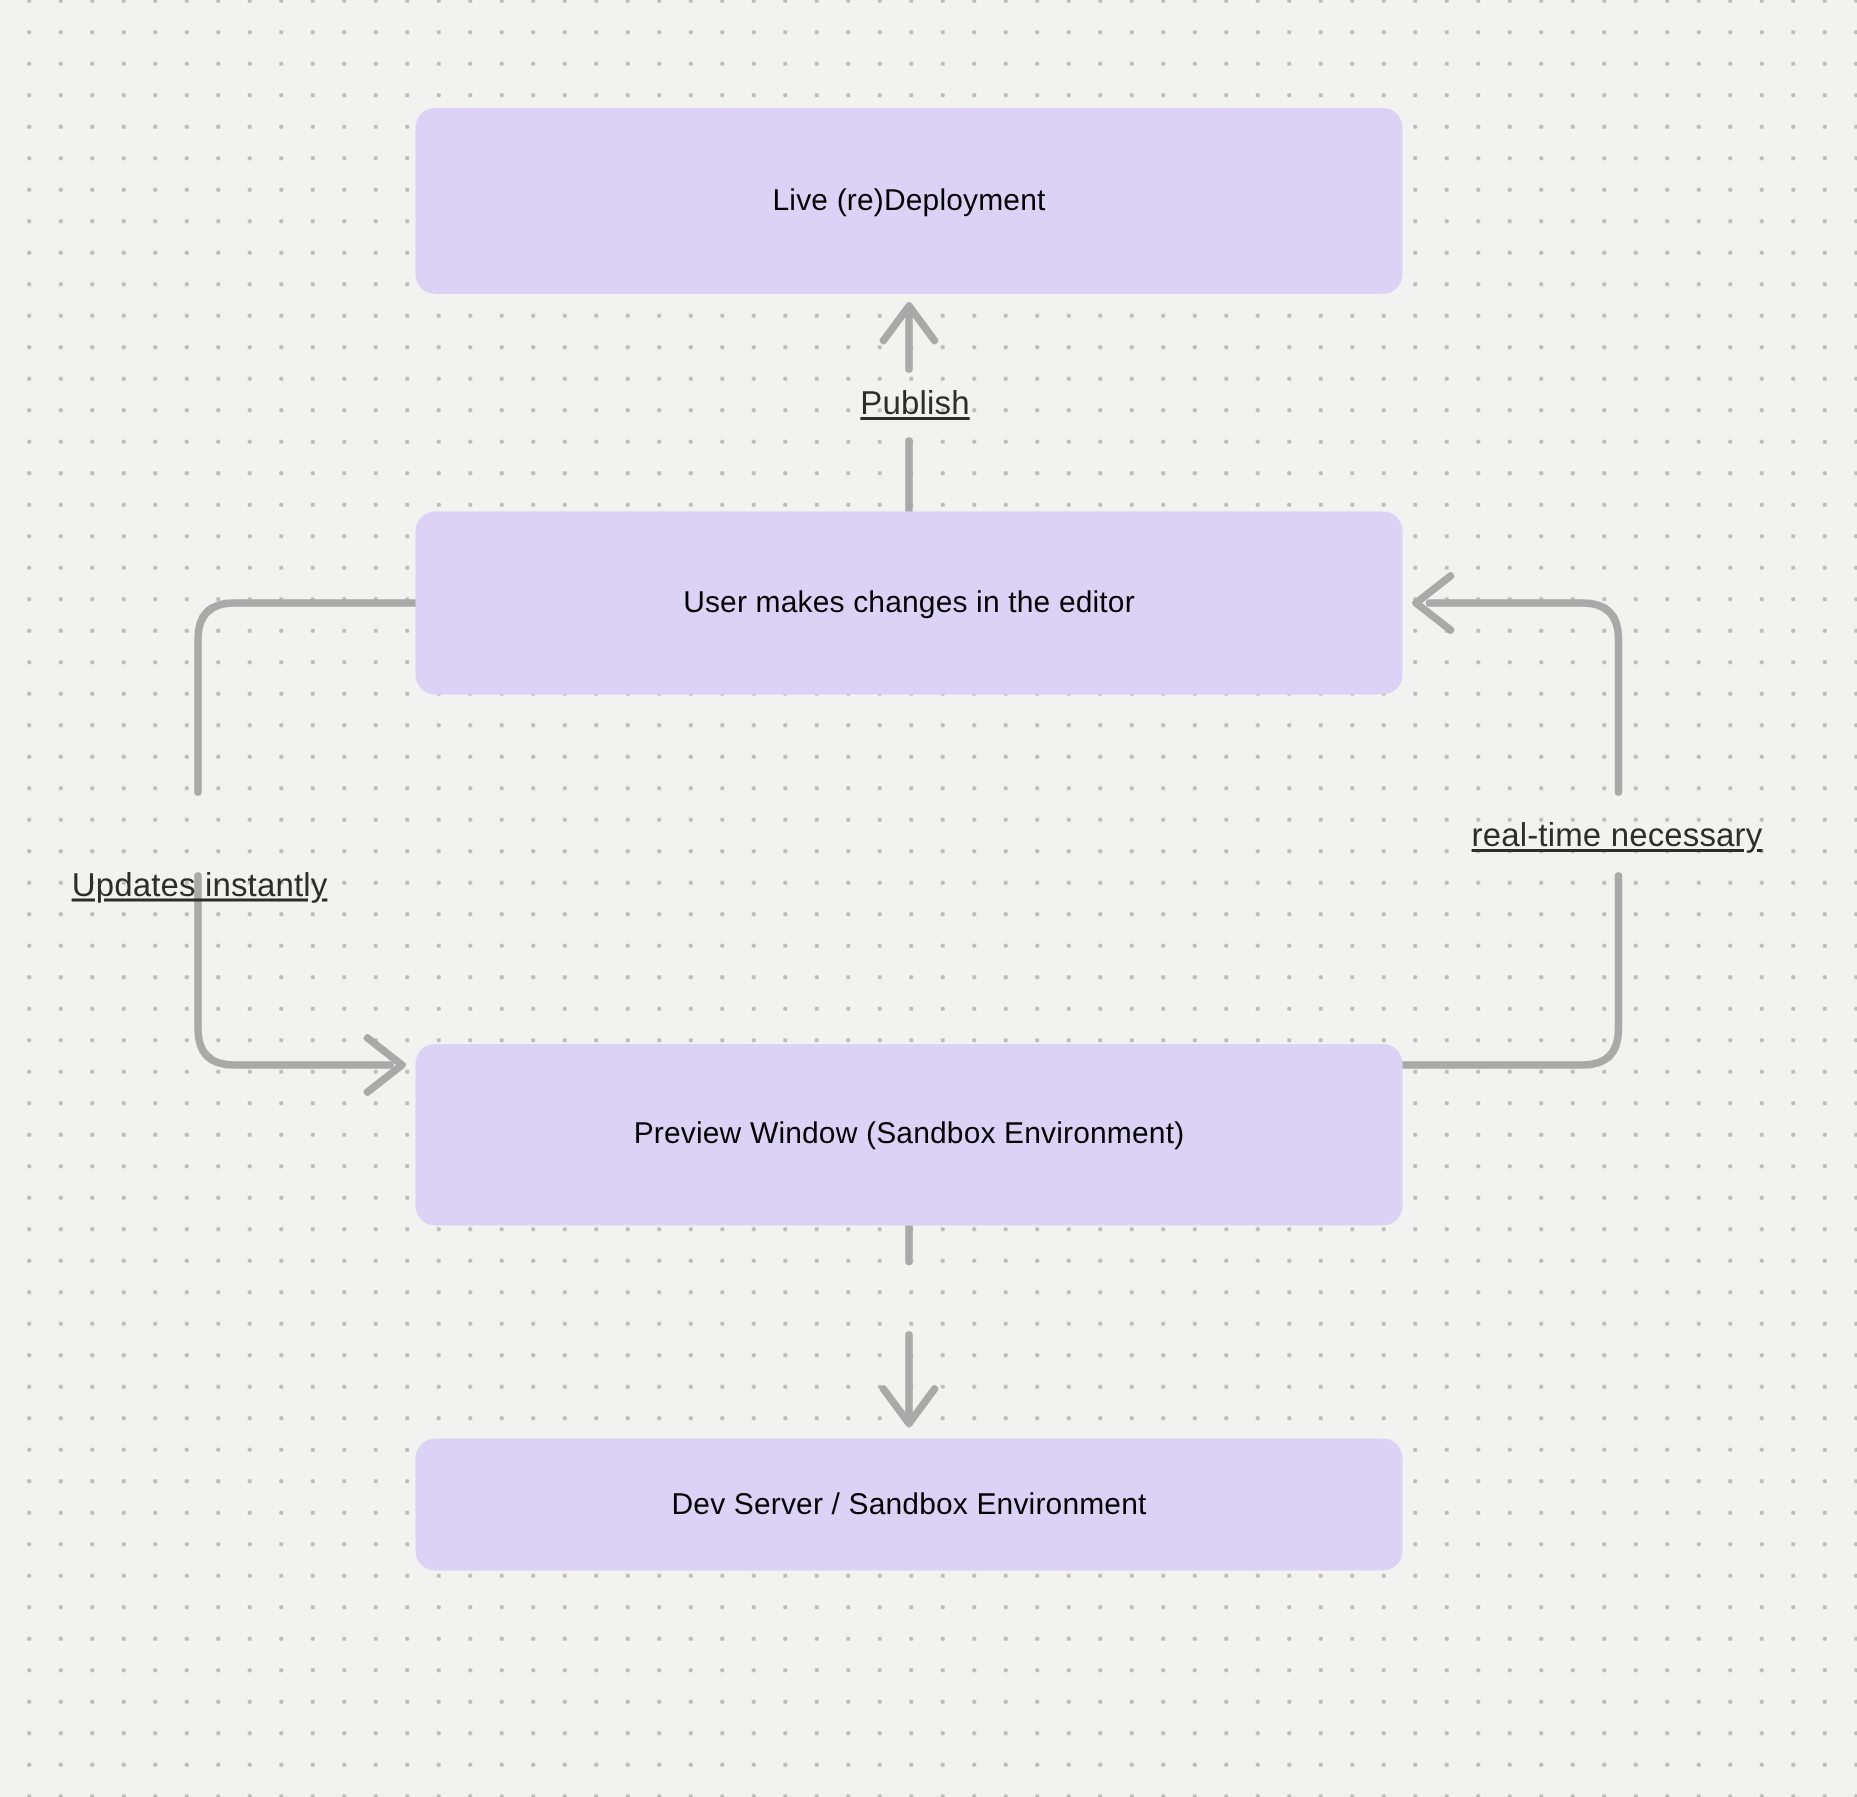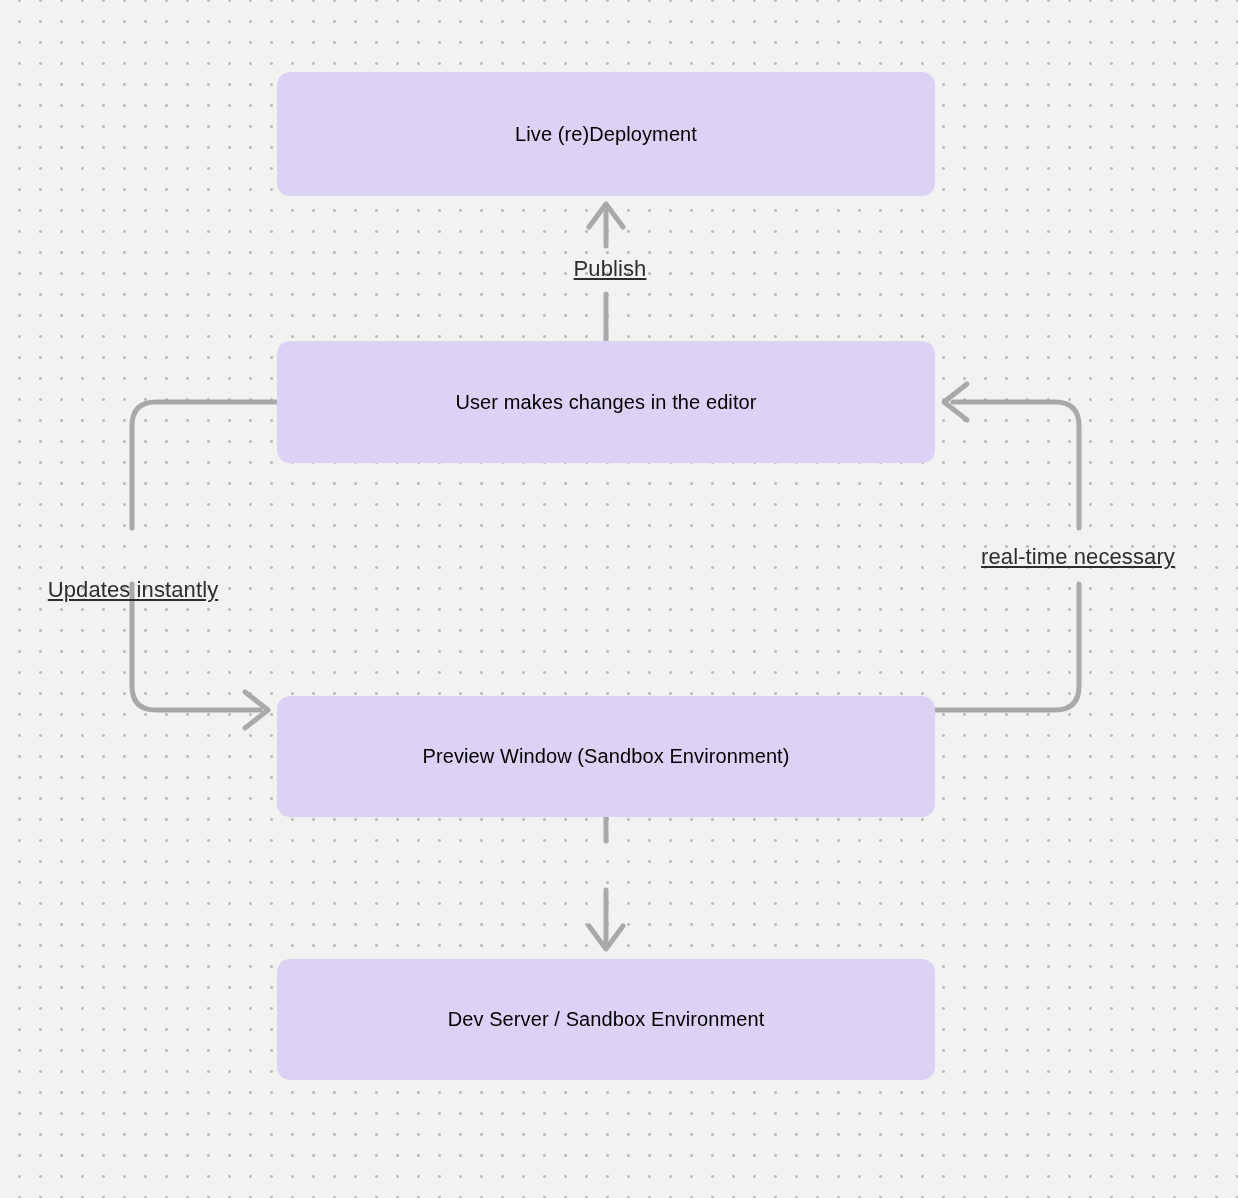--- a/index.html
+++ b/index.html
@@ -29,21 +29,21 @@
     justify-content: center;
     text-align: center;
     color: #000000;
     font-size: 20px;
     line-height: 1.25;
     letter-spacing: 0.1px;
   }
   #node-live      { top: 72px;  height: 124px; }
   #node-editor    { top: 341px; height: 122px; }
   #node-preview   { top: 650px; height: 121px; margin-top: 46px; }
-  #node-devserver { top: 959px; height: 121px; }
+  #node-devserver { top: 959px; height: 88px; }
 
   .edge-label {
     position: absolute;
     transform: translate(-50%, -50%);
     white-space: nowrap;
     color: #2d2d2d;
     font-size: 22px;
     letter-spacing: 0.1px;
     text-decoration: underline;
   }

